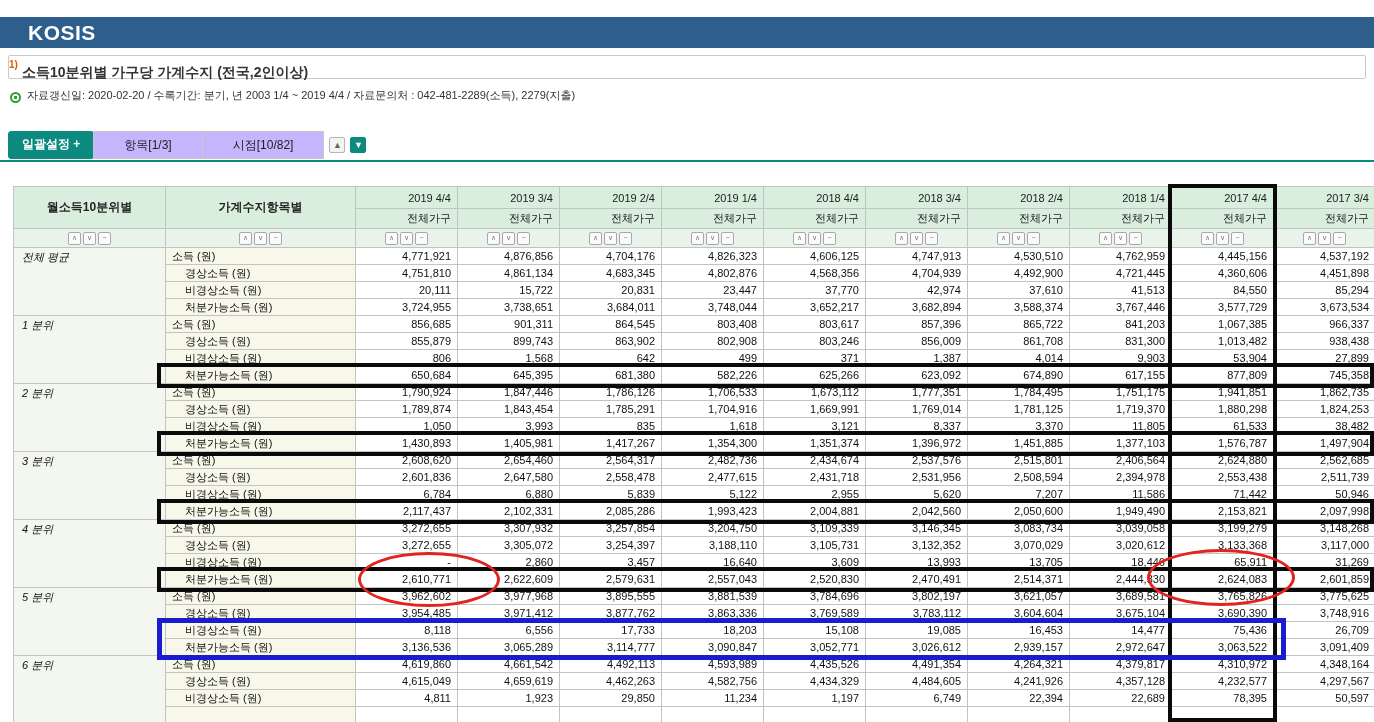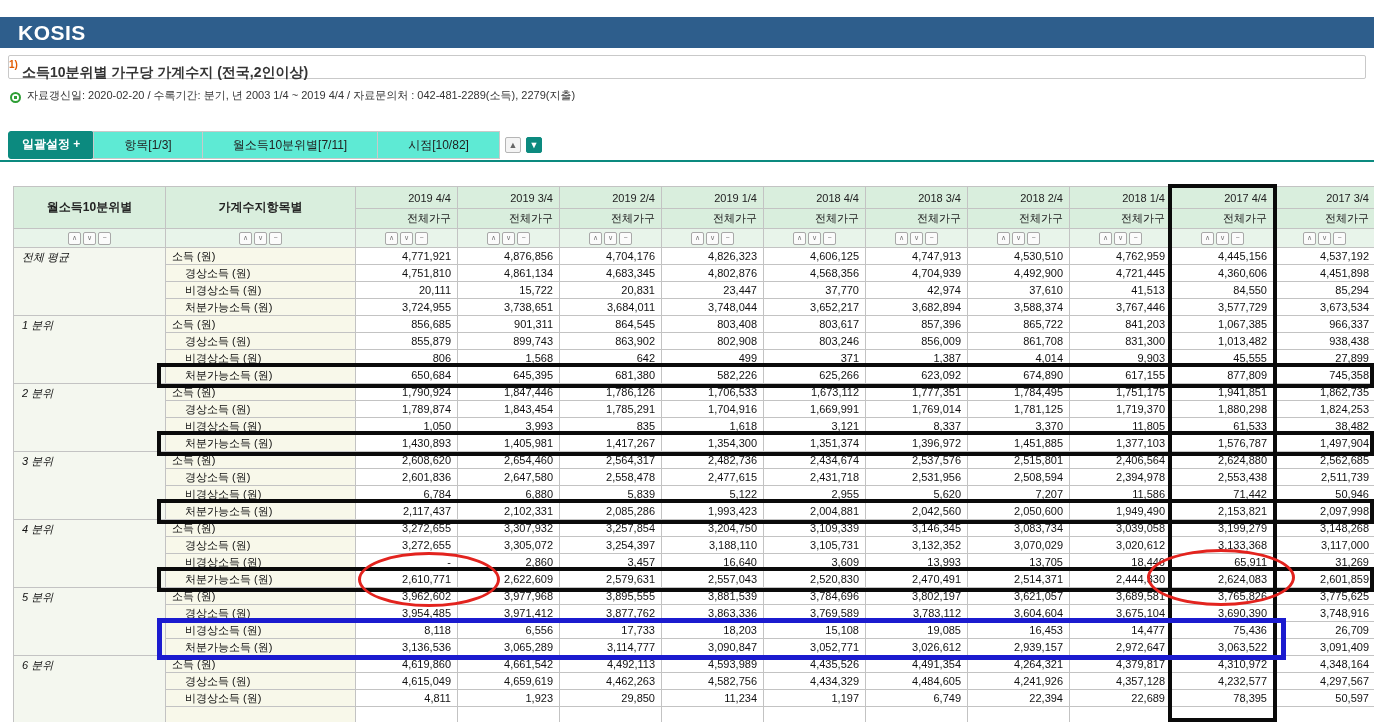--- a/index.html
+++ b/index.html
@@ -3,32 +3,32 @@
 <meta charset="utf-8">
 <style>
   html,body{margin:0;padding:0;}
   body{
     width:1374px;height:722px;overflow:hidden;position:relative;
     background:#ffffff;
     font-family:"Liberation Sans","DejaVu Sans",sans-serif;
   }
   
   .topbar{position:absolute;left:0;top:17px;width:1374px;height:31px;background:#2e5e8c;}
-  .logo{color:#fff;font-weight:bold;font-size:21px;line-height:31px;margin-left:18px;letter-spacing:.5px;display:inline-block;}
+  .logo{color:#fff;font-weight:bold;font-size:21px;line-height:31px;margin-left:28px;letter-spacing:.5px;display:inline-block;}
   
   .titlebox{position:absolute;left:8px;top:55px;width:1358px;height:24px;border:1px solid #c9c9c9;border-radius:2px;line-height:31px;box-sizing:border-box;background:#fff;}
   .fn{color:#e25a00;font-weight:bold;font-size:10px;vertical-align:top;line-height:18px;}
   .title-text{font-weight:bold;color:#333;font-size:14px;margin-left:4px;}
   
   .infoline{position:absolute;left:10px;top:88px;font-size:11px;color:#333;display:flex;align-items:flex-end;}
   .info-icon{width:11px;height:11px;border:2px solid #2e9e35;border-radius:50%;display:inline-block;margin-right:6px;box-sizing:border-box;background:radial-gradient(circle,#2e9e35 1.5px,#ffffff 2px);}
   
   .toolbar{position:absolute;left:8px;top:131px;height:27px;display:flex;align-items:center;}
   .batch{background:#0c8a7f;color:#fff;font-weight:bold;font-size:12px;border:1px solid #0c8a7f;height:28px;padding:0 13px;border-radius:3px;cursor:pointer;}
-  .tab{height:28px;line-height:26px;border:1px solid #c9c9c9;background:#5eead4;font-size:12px;color:#222;padding:0 30px;box-sizing:border-box;text-align:center;margin-left:-1px;cursor:pointer;}
+  .tab{height:28px;line-height:26px;border:1px solid #c9c9c9;background:#c4b5fd;font-size:12px;color:#222;padding:0 30px;box-sizing:border-box;text-align:center;margin-left:-1px;cursor:pointer;}
   .mini{width:16px;height:16px;display:inline-flex;align-items:center;justify-content:center;font-size:9px;margin-left:5px;border-radius:2px;cursor:pointer;box-sizing:border-box;}
   .mini.up{border:1px solid #b5b5b5;background:#f4f4f4;color:#666;}
   .mini.down{background:#0c8a7f;color:#fff;border:1px solid #0c8a7f;}
   .teal-line{position:absolute;left:0;top:160px;width:1374px;height:2px;background:#0c8a7f;}
   
   table{position:absolute;left:13px;top:186px;width:1362px;border-collapse:collapse;table-layout:fixed;font-size:11px;color:#111;}
   th,td{border:1px solid #c3c3c3;padding:0 6px;overflow:hidden;white-space:nowrap;box-sizing:border-box;}
   thead th{background:#d9eedd;font-weight:normal;text-align:right;height:22px;font-size:11px;color:#222;}
   th.hl{font-weight:bold;text-align:center;font-size:12px;}
   th.hs{height:20px;}
@@ -54,21 +54,20 @@
 </div>
 
 <div class="infoline">
   <span class="info-icon"></span>
   <span>자료갱신일: 2020-02-20 / 수록기간: 분기, 년 2003 1/4 ~ 2019 4/4 / 자료문의처 : 042-481-2289(소득), 2279(지출)</span>
 </div>
 
 <div class="toolbar">
   <button class="batch">일괄설정 +</button>
   <div class="tab">항목[1/3]</div>
-  <div class="tab">월소득10분위별[7/11]</div>
   <div class="tab">시점[10/82]</div>
   <span class="mini up">▲</span>
   <span class="mini down">▼</span>
 </div>
 <div class="teal-line"></div>
 
 <table>
   <colgroup id="cols">
       <col style="width:152px">
       <col style="width:190px">
@@ -209,21 +208,21 @@
       <tr>
         <td class="lbl ind">비경상소득 (원)</td>
         <td class="num">806</td>
         <td class="num">1,568</td>
         <td class="num">642</td>
         <td class="num">499</td>
         <td class="num">371</td>
         <td class="num">1,387</td>
         <td class="num">4,014</td>
         <td class="num">9,903</td>
-        <td class="num">45,555</td>
+        <td class="num">53,904</td>
         <td class="num">27,899</td>
       </tr>
       <tr>
         <td class="lbl ind">처분가능소득 (원)</td>
         <td class="num">650,684</td>
         <td class="num">645,395</td>
         <td class="num">681,380</td>
         <td class="num">582,226</td>
         <td class="num">625,266</td>
         <td class="num">623,092</td>

